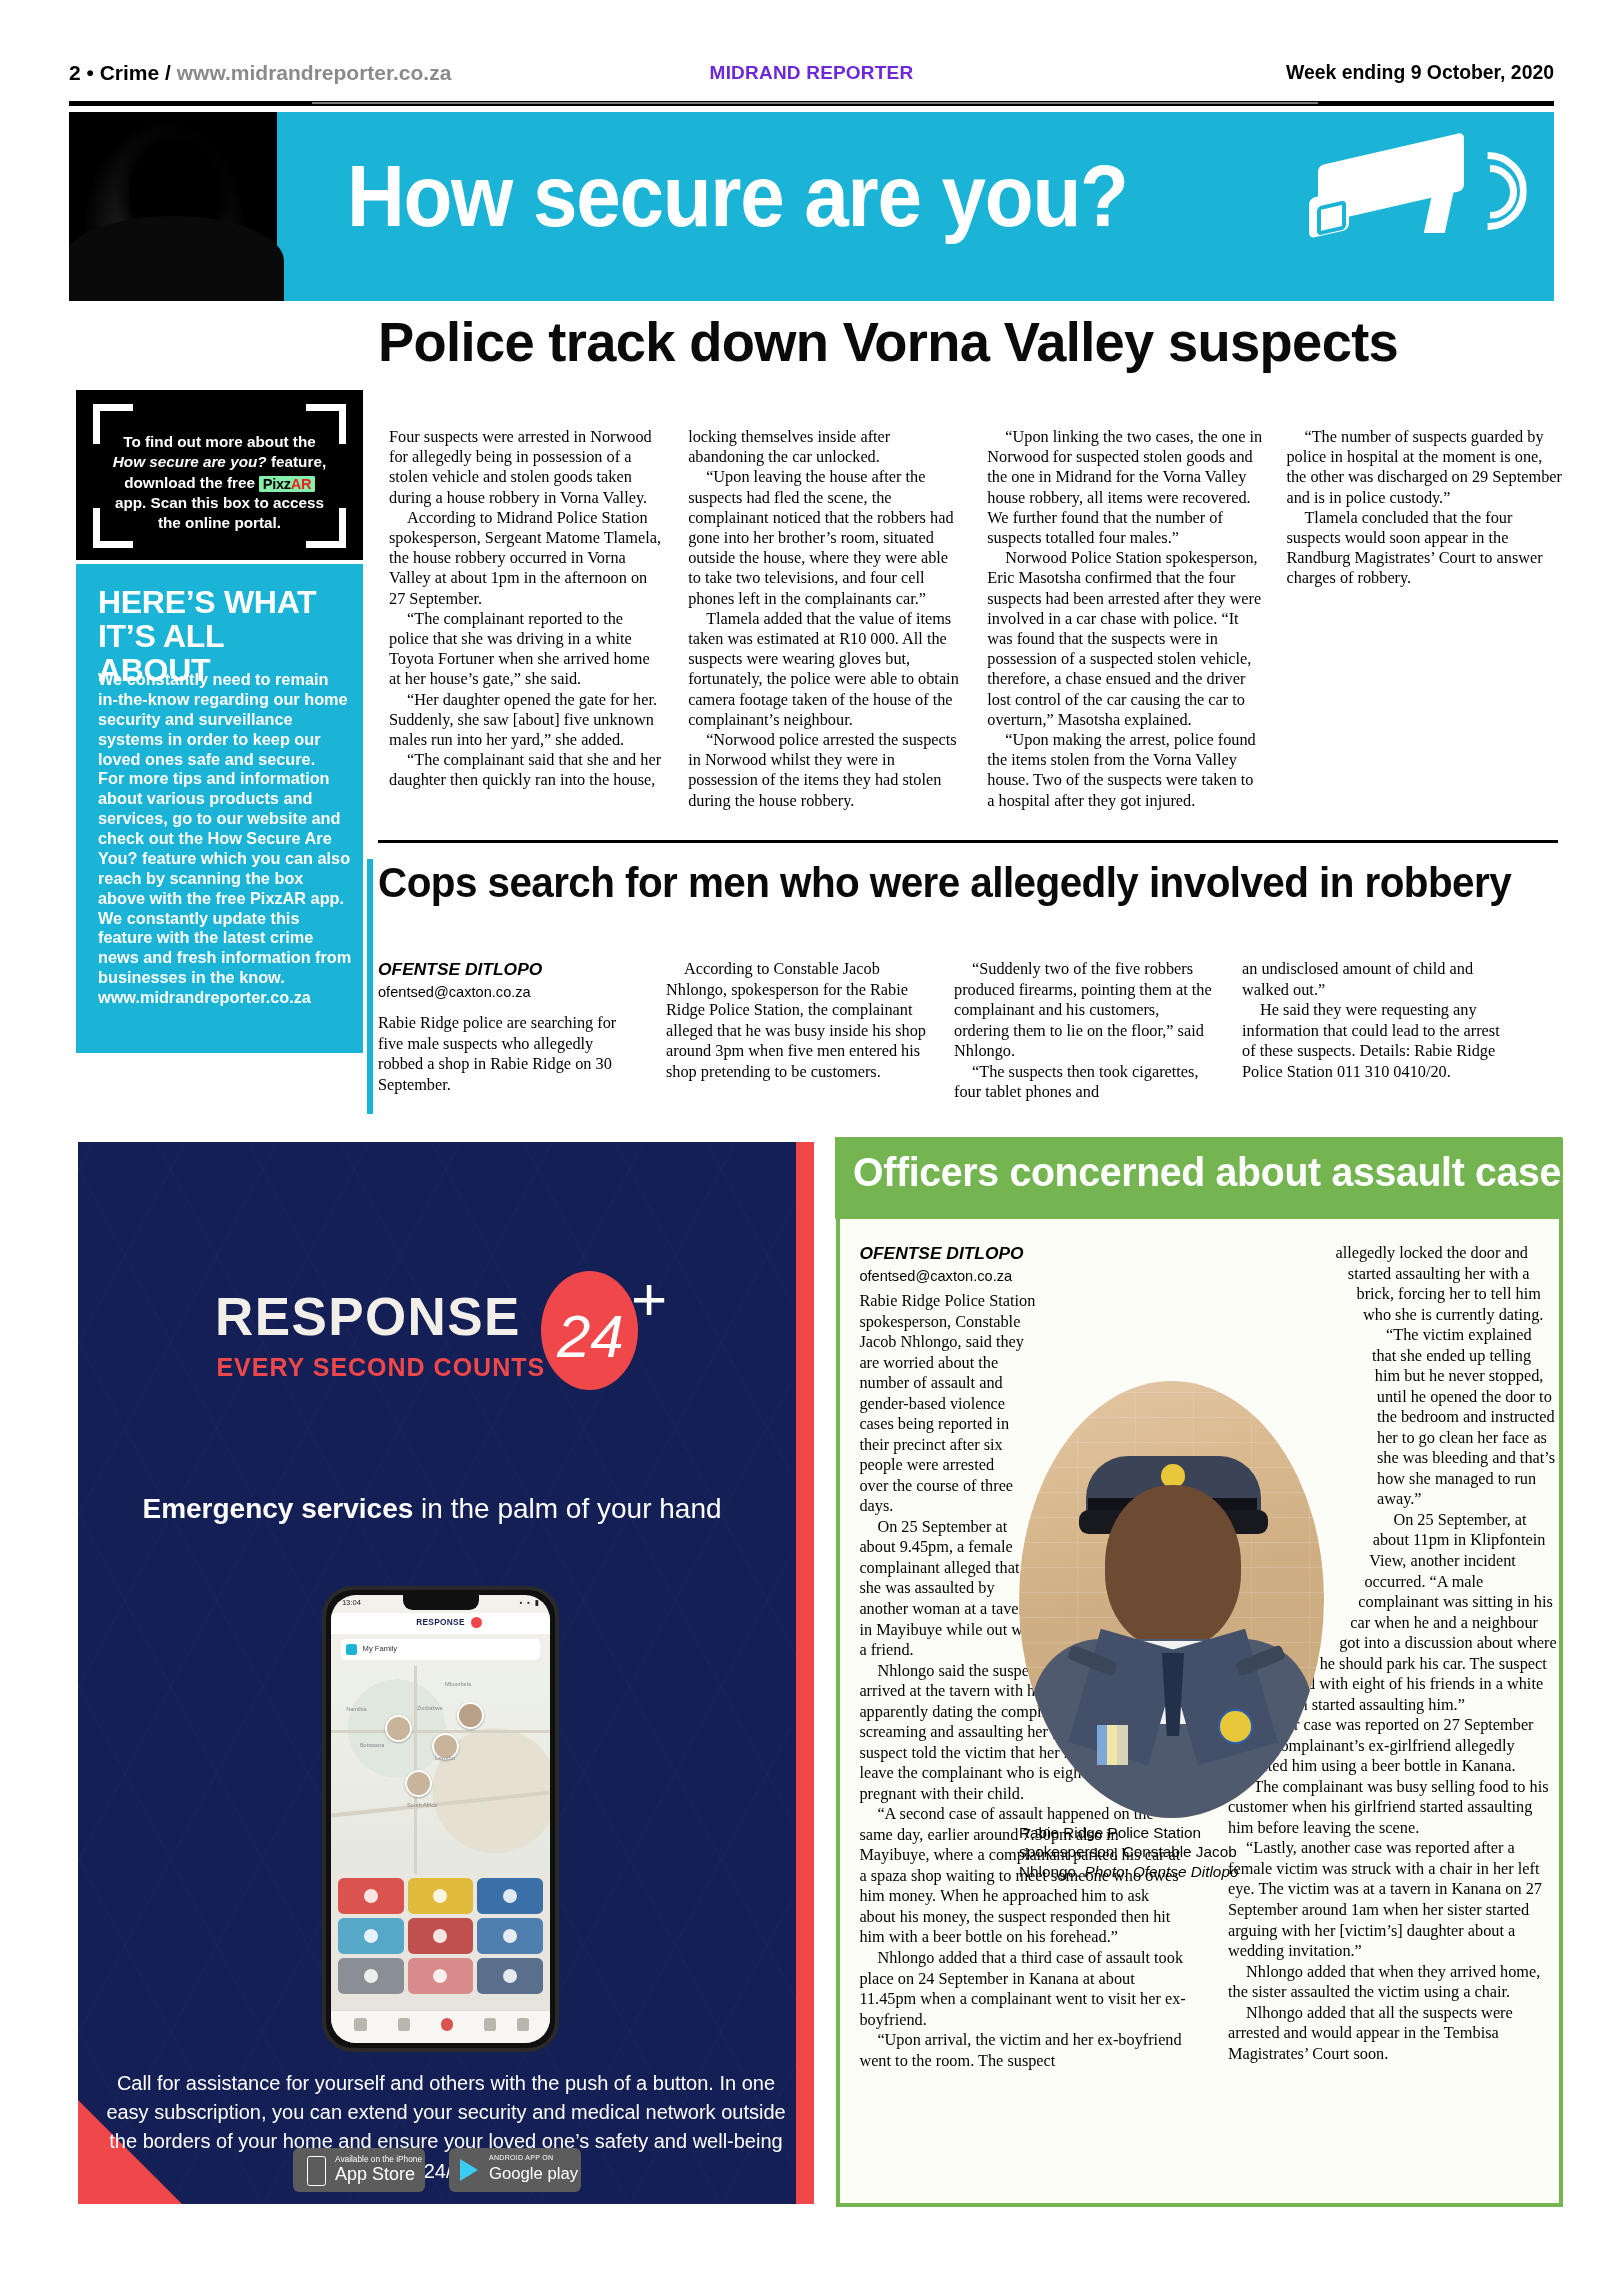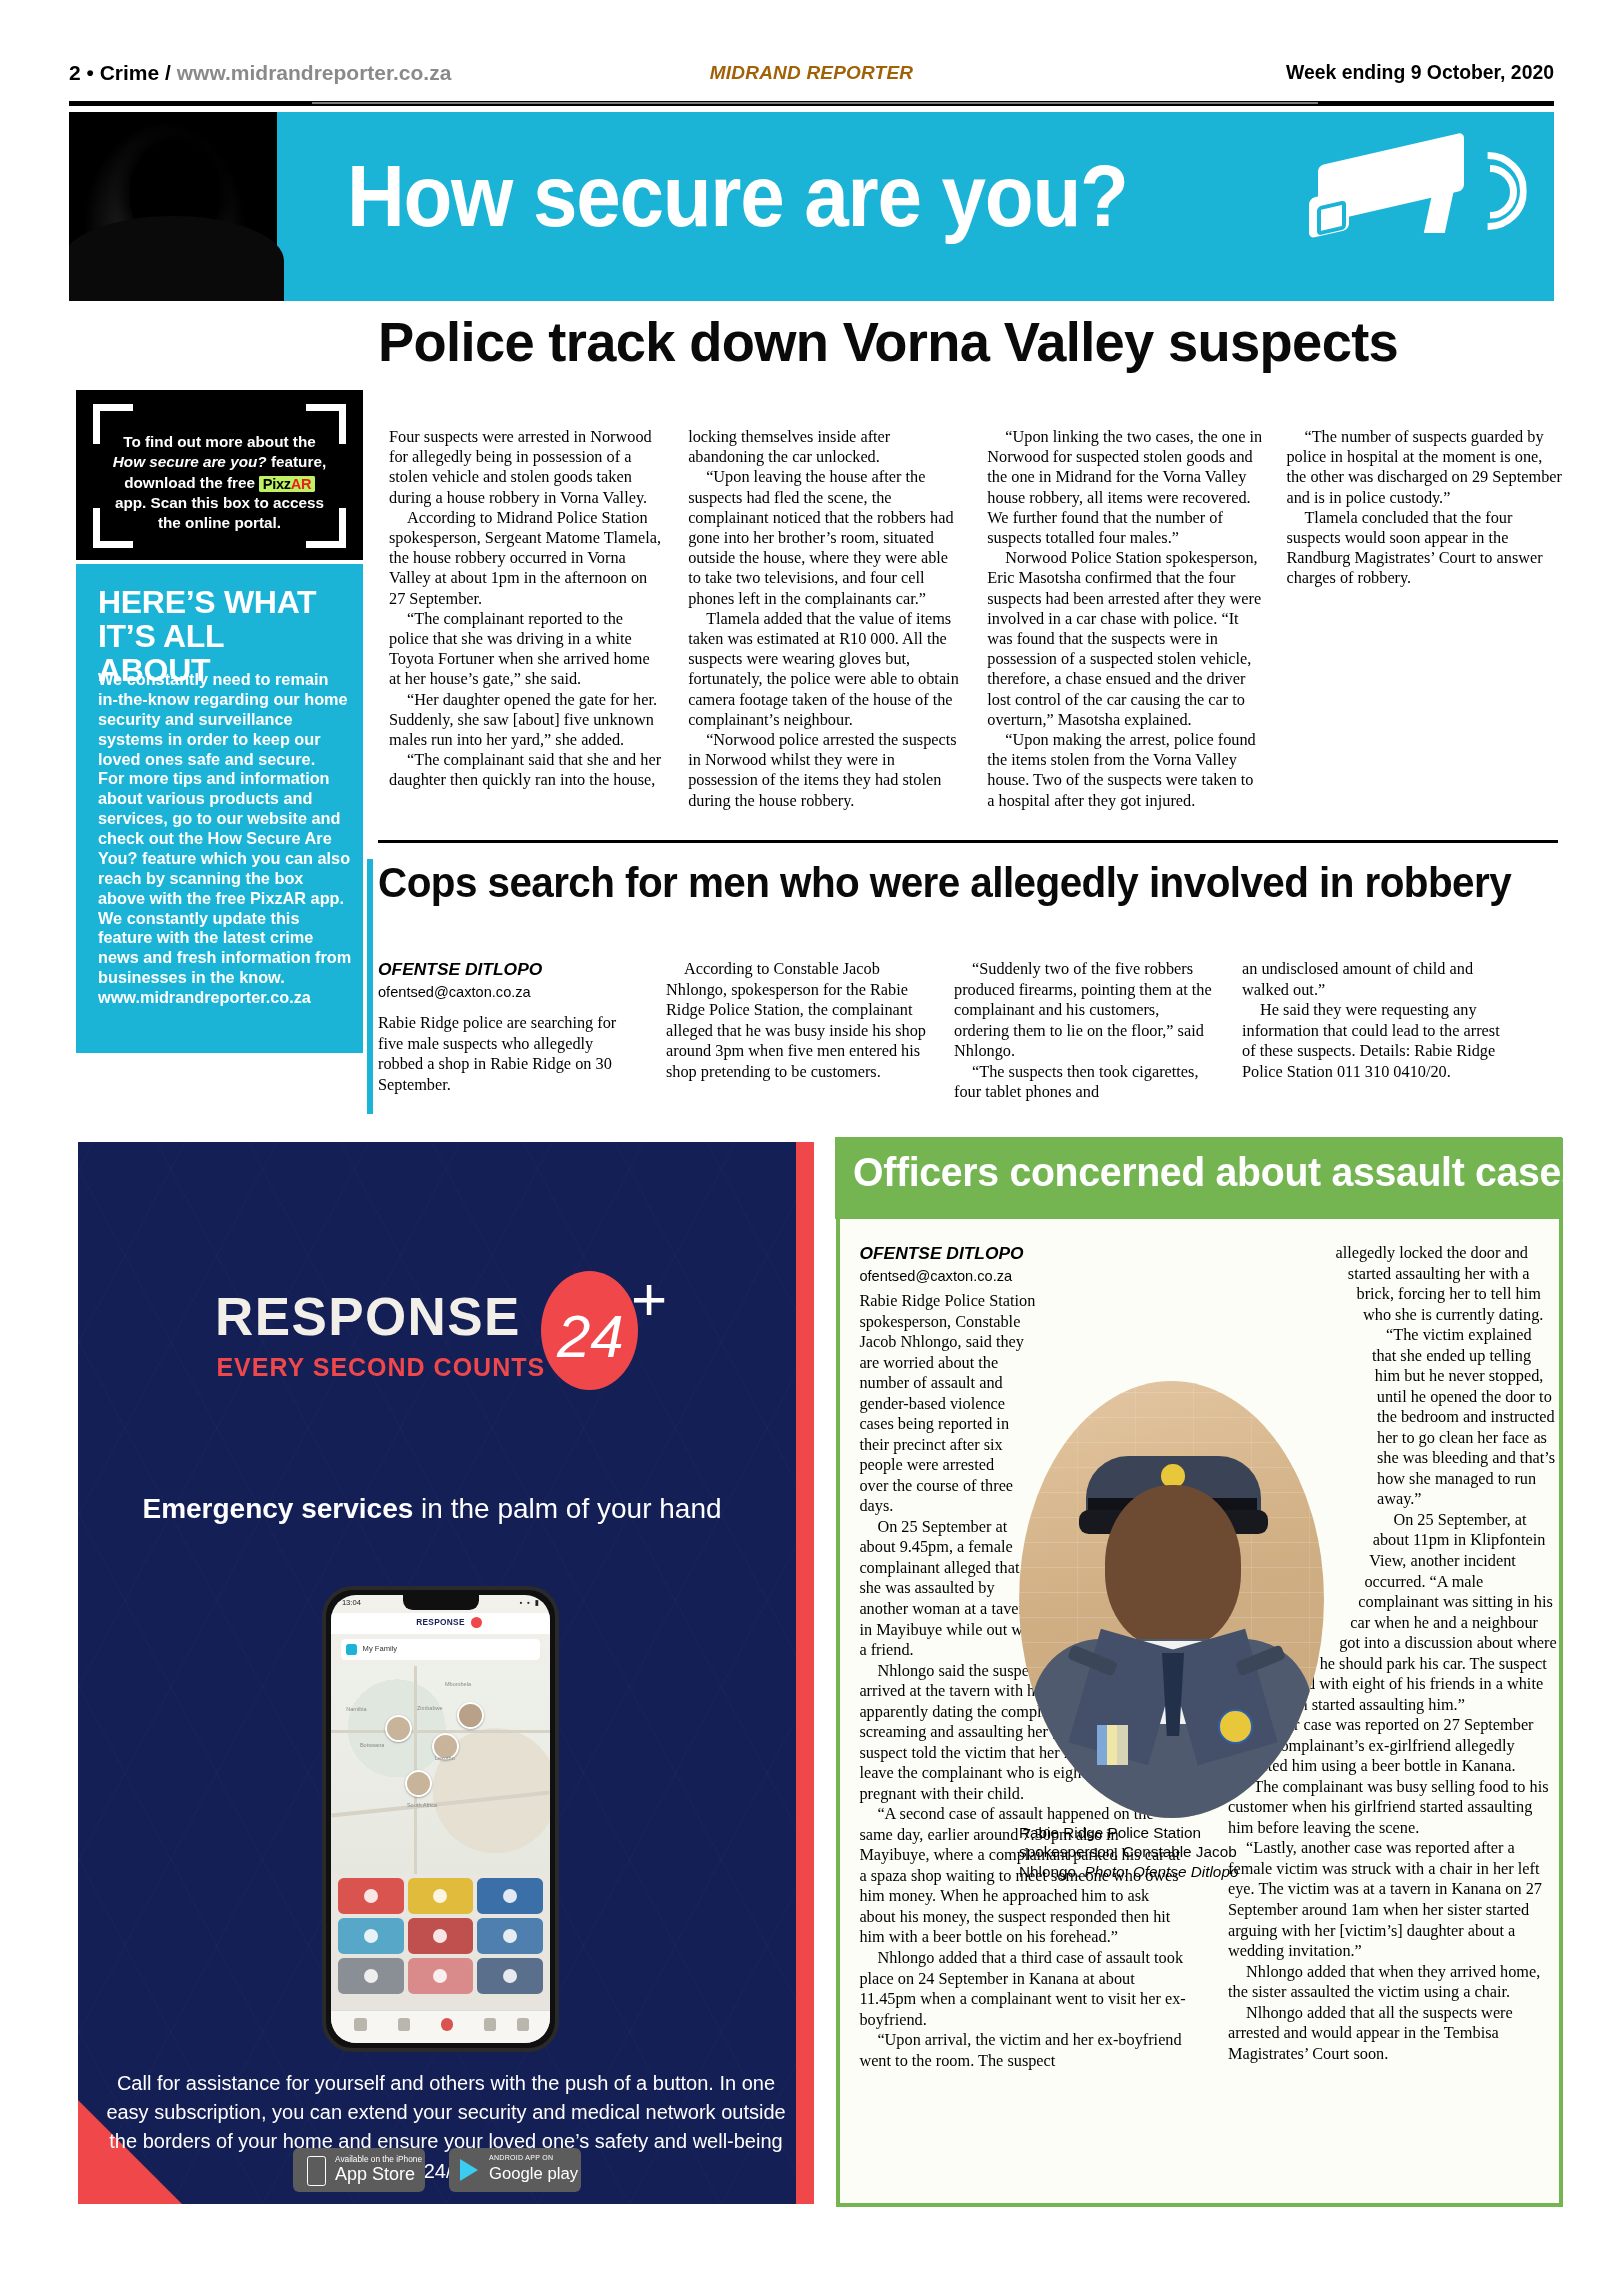--- a/index.html
+++ b/index.html
@@ -3,21 +3,21 @@
 <meta charset="utf-8">
 <style>
   html,body{margin:0;padding:0;background:#fff;}
   body{width:1624px;height:2295px;position:relative;font-family:"Liberation Serif",serif;overflow:hidden;}
   .page{position:absolute;inset:0;background:#fff;}
 
   
   .masthead{position:absolute;left:69px;top:61px;width:1485px;height:32px;}
   .mh-left{position:absolute;left:0;top:0;font-family:"Liberation Sans",sans-serif;font-weight:bold;font-size:21px;color:#000;white-space:nowrap;}
   .mh-left .url{color:#8a8a8a;font-weight:bold;}
-  .mh-center{position:absolute;left:50%;top:1.4px;transform:translateX(-50%);font-family:"Liberation Sans",sans-serif;font-weight:bold;font-size:19px;color:#a16207;letter-spacing:0.2px;white-space:nowrap;font-style:italic;}
+  .mh-center{position:absolute;left:50%;top:1.4px;transform:translateX(-50%);font-family:"Liberation Sans",sans-serif;font-weight:bold;font-size:19px;color:#6d28d9;letter-spacing:0.2px;white-space:nowrap;}
   .mh-right{position:absolute;right:0;top:0;font-family:"Liberation Sans",sans-serif;font-weight:bold;font-size:19.4px;color:#000;white-space:nowrap;}
   .mh-rule{position:absolute;left:69px;top:101px;width:1485px;height:4.9px;background:#000;}
   .mh-rule::after{content:"";position:absolute;left:243px;top:1.4px;width:1006px;height:2.1px;background:#7d7d7d;}
 
   
   .banner{position:absolute;left:69px;top:112px;width:1485px;height:189px;background:#1bb3d6;overflow:hidden;}
   .banner .hoodie{position:absolute;left:0;top:0;width:208px;height:189px;
       background:radial-gradient(ellipse 104px 139px at 46% 62%, #4b4b4b 0%, #272727 30%, #121212 55%, #000 78%),
                  linear-gradient(160deg,#0e0e0e 0%,#1d1d1d 40%,#000 100%);}
   .banner .hoodie::before{content:"";position:absolute;left:61px;top:28px;width:90px;height:104px;border-radius:50% 50% 44% 44%;background:#000;box-shadow:0 0 15.3px 8.3px #000;}
@@ -36,21 +36,21 @@
 
   
   .qrbox{position:absolute;left:76px;top:390px;width:287px;height:170px;background:#000;}
   .qrbox .corner{position:absolute;width:33px;height:33px;border:7.6px solid #fff;}
   .qrbox .c-tl{left:16.7px;top:14px;border-right:none;border-bottom:none;}
   .qrbox .c-tr{right:16.7px;top:14px;border-left:none;border-bottom:none;}
   .qrbox .c-bl{left:16.7px;bottom:12.5px;border-right:none;border-top:none;}
   .qrbox .c-br{right:16.7px;bottom:12.5px;border-left:none;border-top:none;}
   .qrtext{position:absolute;left:30.5px;top:42px;width:226px;text-align:center;color:#fff;font-family:"Liberation Sans",sans-serif;font-weight:bold;font-size:15.3px;line-height:1.33;}
   .qrtext i{font-style:italic;}
-  .pixzar{display:inline-block;background:#bef264;padding:0.7px 3.5px;border-radius:1.4px;font-family:"Liberation Sans",sans-serif;font-weight:bold;font-size:14.6px;line-height:1;vertical-align:-1.4px;letter-spacing:-0.3px;text-align:right;}
+  .pixzar{display:inline-block;background:#86efac;padding:0.7px 3.5px;border-radius:1.4px;font-family:"Liberation Sans",sans-serif;font-weight:bold;font-size:14.6px;line-height:1;vertical-align:-1.4px;letter-spacing:-0.3px;text-align:right;}
   .pixzar .p1{color:#000;}
   .pixzar .p2{color:#e8211c;}
 
   .bluebox{position:absolute;left:76px;top:564px;width:287px;height:489px;background:#1bb3d6;}
   .bluebox-h{position:absolute;left:22px;top:22px;width:243px;color:#fff;font-family:"Liberation Sans",sans-serif;font-weight:bold;font-size:32px;line-height:1.06;letter-spacing:-0.3px;}
   .bluebox-b{position:absolute;left:22px;top:106px;width:254px;color:#fff;font-family:"Liberation Sans",sans-serif;font-weight:bold;font-size:16.3px;line-height:1.22;}
   .bluebox-b p{margin:0;}
 
   
   .art1{position:absolute;left:389px;top:427px;width:1173px;height:396px;

